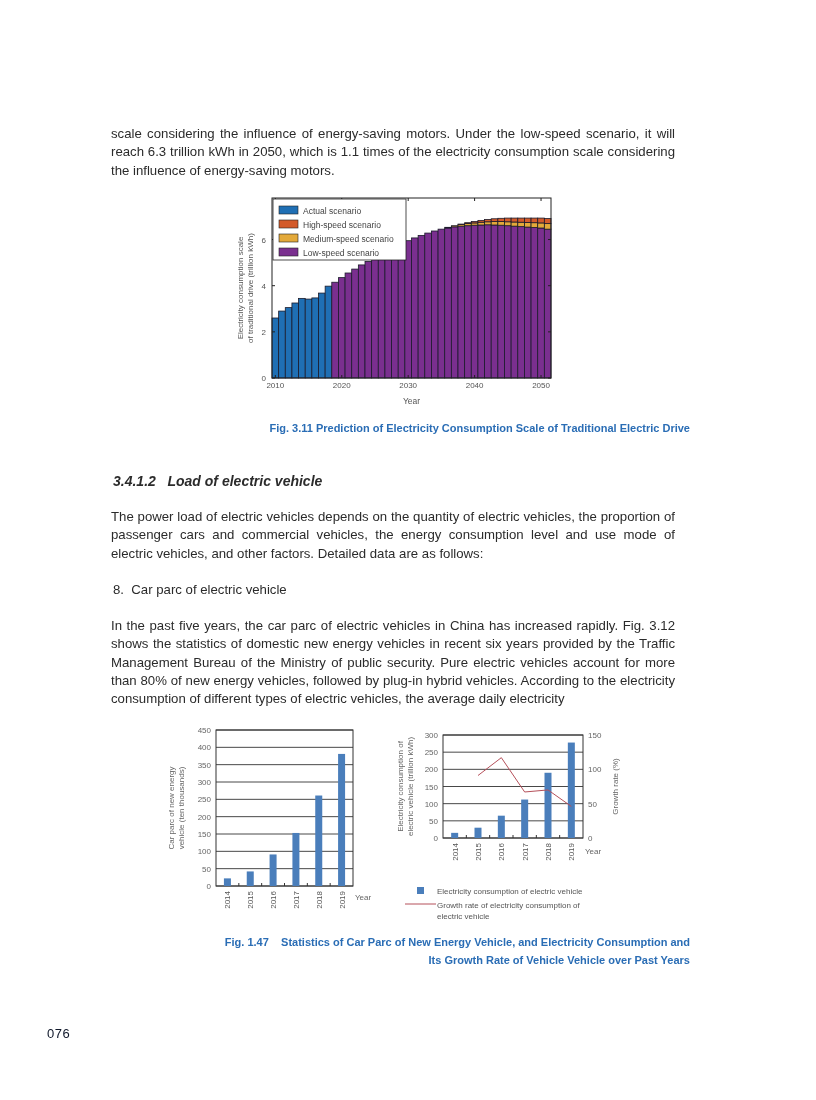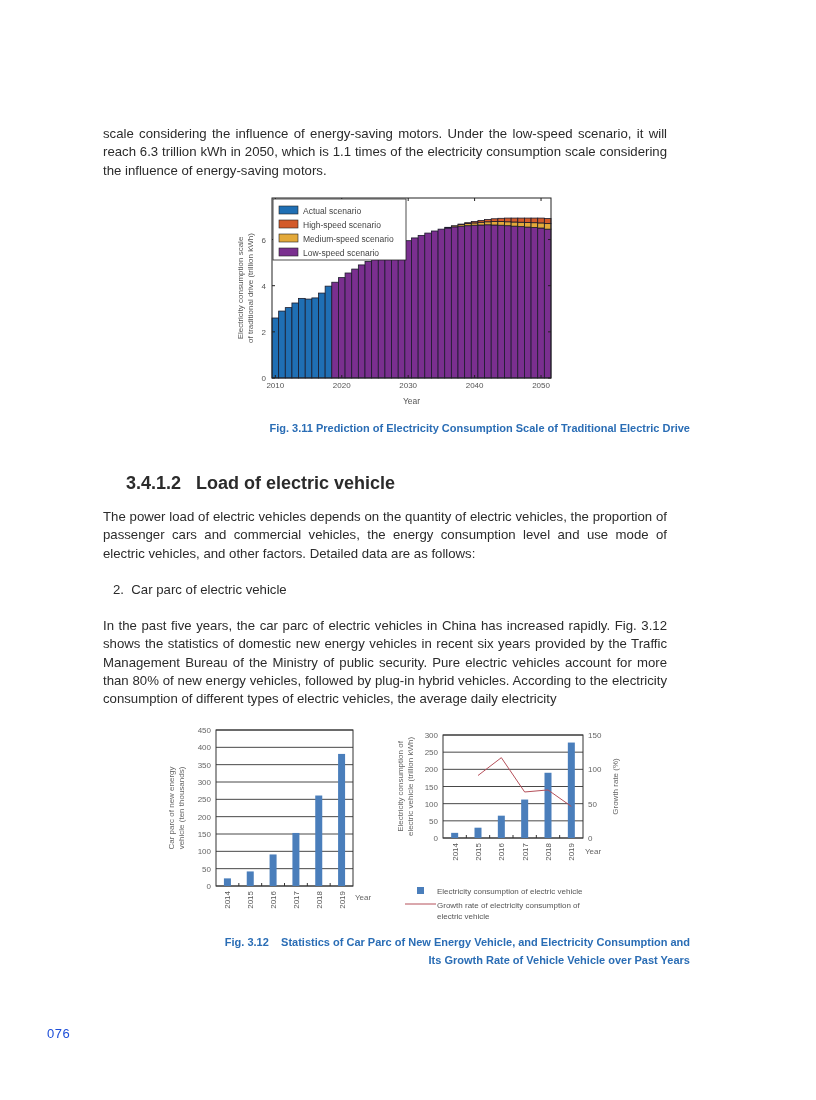--- a/index.html
+++ b/index.html
@@ -1,23 +1,23 @@
 <!DOCTYPE html>
 <html><head>
 <meta charset="utf-8">
 <style>
   html, body { margin:0; padding:0; background:#ffffff; }
   body { width:816px; height:1100px; position:relative; overflow:hidden;
          font-family:"Liberation Sans", sans-serif; color:#2a2a2a; }
-  .para { position:absolute; left:103px; width:564px; font-size:13.2px; line-height:18.3px;
+  .para { position:absolute; left:111px; width:564px; font-size:13.2px; line-height:18.3px;
           text-align:justify; color:#2b2b2b; }
   .caption { position:absolute; color:#2a6db5; font-weight:bold; font-size:11px; text-align:right; line-height:18px; }
-  .heading { position:absolute; left:126px; font-size:18px; font-weight:bold; color:#2b2b2b; }
+  .heading { position:absolute; left:113px; font-size:14px; font-weight:bold; color:#2b2b2b;font-style:italic; }
   .list-item { position:absolute; left:113px; font-size:13.2px; color:#2b2b2b; }
-  .page-num { position:absolute; left:47px; top:1026px; font-size:13px; color:#1d4ed8; letter-spacing:0.5px; }
+  .page-num { position:absolute; left:47px; top:1026px; font-size:13px; color:#0f172a; letter-spacing:0.5px; }
   svg text { font-family:"Liberation Sans", sans-serif; }
 </style>
 </head>
 <body>
 
 <div class="para" style="top:125px;">scale considering the influence of energy-saving motors. Under the low-speed scenario, it will reach 6.3 trillion kWh in 2050, which is 1.1 times of the electricity consumption scale considering the influence of energy-saving motors.</div>
 
 <svg style="position:absolute; left:225px; top:190px;" width="345" height="225" id="chart1">
     <g>
       <rect x="47" y="128" width="6.642857142857143" height="60" fill="#1f6fb4" stroke="#1b1b2b" stroke-width="0.8"></rect>
@@ -135,21 +135,21 @@
       <text x="78" y="65.5" font-size="8.5" fill="#444">Low-speed scenario</text>
     </g>
   </svg>
 
 <div class="caption" style="left:100px; width:590px; top:419px;">Fig. 3.11    Prediction of Electricity Consumption Scale of Traditional Electric Drive</div>
 
 <div class="heading" style="top:473px; white-space:pre;">3.4.1.2   Load of electric vehicle</div>
 
 <div class="para" style="top:508px;">The power load of electric vehicles depends on the quantity of electric vehicles, the proportion of passenger cars and commercial vehicles, the energy consumption level and use mode of electric vehicles, and other factors. Detailed data are as follows:</div>
 
-<div class="list-item" style="top:582px; white-space:pre;">2.  Car parc of electric vehicle</div>
+<div class="list-item" style="top:582px; white-space:pre;">8.  Car parc of electric vehicle</div>
 
 <div class="para" style="top:617px;">In the past five years, the car parc of electric vehicles in China has increased rapidly. Fig. 3.12 shows the statistics of domestic new energy vehicles in recent six years provided by the Traffic Management Bureau of the Ministry of public security. Pure electric vehicles account for more than 80% of new energy vehicles, followed by plug-in hybrid vehicles. According to the electricity consumption of different types of electric vehicles, the average daily electricity</div>
 
 <svg style="position:absolute; left:160px; top:720px;" width="220" height="200" id="chart2">
     <line x1="56" x2="193" y1="166" y2="166" stroke="#333" stroke-width="0.9"></line>
     <text x="51" y="169" font-size="8" text-anchor="end" fill="#666">0</text>
     <line x1="56" x2="193" y1="148.66666666666666" y2="148.66666666666666" stroke="#333" stroke-width="0.9"></line>
     <text x="51" y="151.66666666666666" font-size="8" text-anchor="end" fill="#666">50</text>
     <line x1="56" x2="193" y1="131.33333333333334" y2="131.33333333333334" stroke="#333" stroke-width="0.9"></line>
     <text x="51" y="134.33333333333334" font-size="8" text-anchor="end" fill="#666">100</text>
@@ -230,16 +230,16 @@
     <text x="195" y="134" font-size="8" fill="#666">Year</text>
     <text font-size="8" text-anchor="middle" fill="#666" transform="translate(13,66.5) rotate(-90)"><tspan x="0" dy="0">Electricity consumption of</tspan><tspan x="0" dy="10">electric vehicle (trillion kWh)</tspan></text>
     <text font-size="8" text-anchor="middle" fill="#666" transform="translate(228,66.5) rotate(-90)">Growth rate (%)</text>
     <rect x="27" y="167" width="7" height="7" fill="#4a7ebb"></rect>
     <text x="47" y="174" font-size="8" fill="#555">Electricity consumption of electric vehicle</text>
     <line x1="15" x2="46" y1="184" y2="184" stroke="#b5505a" stroke-width="1"></line>
     <text x="47" y="188" font-size="8" fill="#555">Growth rate of electricity consumption of</text>
     <text x="47" y="199" font-size="8" fill="#555">electric vehicle</text>
   </svg>
 
-<div class="caption" style="left:100px; width:590px; top:933px; white-space:pre;">Fig. 3.12    Statistics of Car Parc of New Energy Vehicle, and Electricity Consumption and</div>
+<div class="caption" style="left:100px; width:590px; top:933px; white-space:pre;">Fig. 1.47    Statistics of Car Parc of New Energy Vehicle, and Electricity Consumption and</div>
 <div class="caption" style="left:100px; width:590px; top:951px;">Its Growth Rate of Vehicle Vehicle over Past Years</div>
 
 <div class="page-num">076</div>
 
 </body></html>

